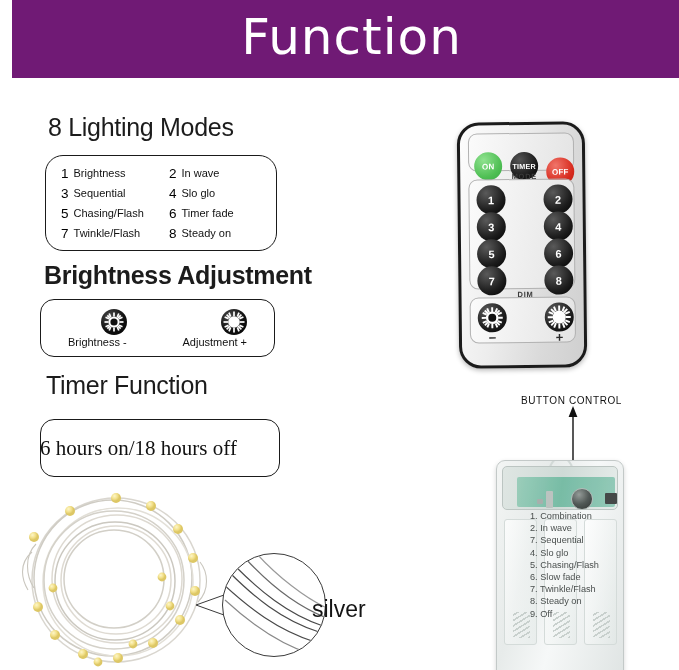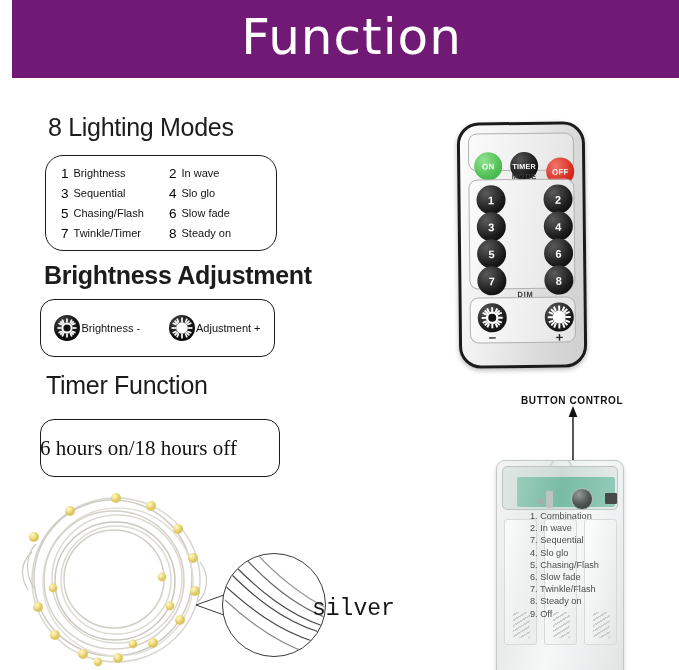--- a/index.html
+++ b/index.html
@@ -90,22 +90,22 @@
   .bright-row {
     position: absolute;
     left: 40px; top: 299px;
     width: 235px; height: 58px;
     display: flex;
     justify-content: space-around;
     align-items: center;
   }
   .bright-item {
     display: flex;
-    flex-direction: row;
-    align-items: center;
+    flex-direction: column;
+    align-items: flex-end;
     justify-content: center;
     gap: 1px;
   }
   .sun-icon {
     width: 26px; height: 26px;
     border-radius: 50%;
     background: radial-gradient(circle at 35% 30%, #4a4a4a 0%, #111 55%, #000 100%);
     position: relative;
     display: block;
   }
@@ -204,21 +204,21 @@
     text-align: center;
   }
   #sign-minus { left: 16px; }
   #sign-plus  { left: 83px; }
 
   
   .callout-label {
     position: absolute;
     left: 521px; top: 395px;
     font-size: 10px;
-    font-weight: bold;
+    font-weight: normal;
     letter-spacing: 0.6px;
     color: #111;
     white-space: nowrap;
   }
   .callout-arrow {
     position: absolute;
     left: 566px; top: 406px;
     width: 14px; height: 88px;
   }
 
@@ -324,21 +324,21 @@
   .mag-pointer {
     position: absolute;
     left: 196px; top: 593px;
     width: 30px; height: 24px;
   }
   .silver-label {
     position: absolute;
     left: 312px; top: 596px;
     font-size: 23px;
     color: #151515;
-    font-family: Liberation Mono, monospace;
+    font-family: Liberation Sans, sans-serif;
   }
 </style>
 </head>
 <body>
 
 <div class="banner">
   <div class="banner-title">Function</div>
 </div>
 
 <div class="section-heading" id="h-modes">8 Lighting Modes</div>
@@ -359,25 +359,25 @@
   <div class="mode-item">
     <span class="mode-num">4</span>
     <span class="mode-label">Slo glo</span>
   </div>
   <div class="mode-item">
     <span class="mode-num">5</span>
     <span class="mode-label">Chasing/Flash</span>
   </div>
   <div class="mode-item">
     <span class="mode-num">6</span>
-    <span class="mode-label">Slow fade</span>
+    <span class="mode-label">Timer fade</span>
   </div>
   <div class="mode-item">
     <span class="mode-num">7</span>
-    <span class="mode-label">Twinkle/Timer</span>
+    <span class="mode-label">Twinkle/Flash</span>
   </div>
   <div class="mode-item">
     <span class="mode-num">8</span>
     <span class="mode-label">Steady on</span>
   </div>
 </div>
 
 <div class="section-heading" id="h-brightness">Brightness Adjustment</div>
 <div class="round-box" id="box-brightness"></div>
 <div class="bright-row">

